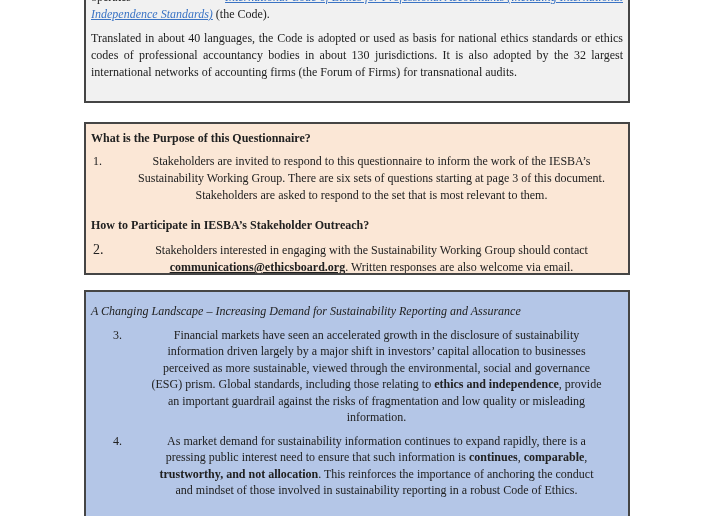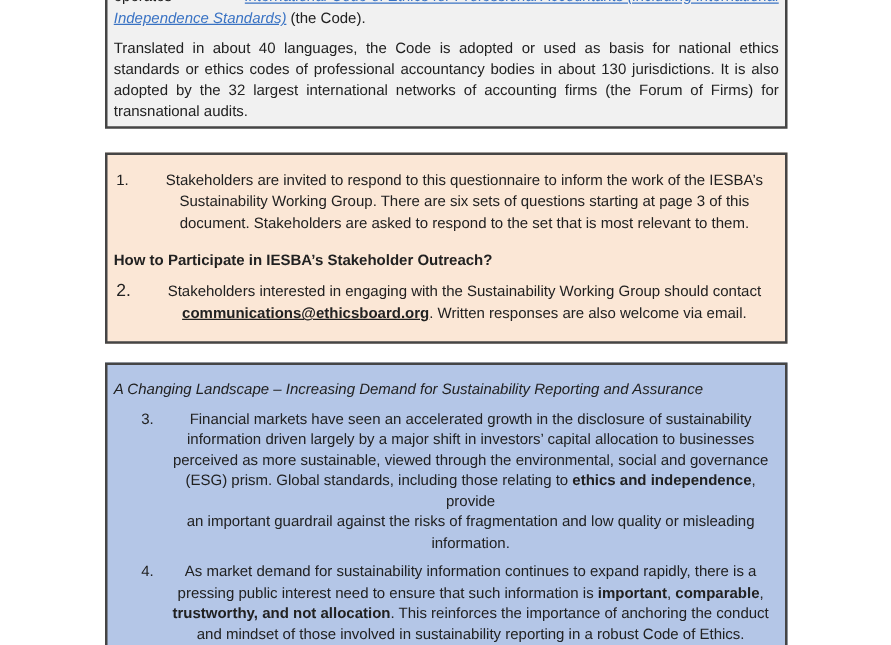--- a/index.html
+++ b/index.html
@@ -1,21 +1,21 @@
 <!DOCTYPE html>
 <html><head>
 <meta charset="utf-8">
 <style>
   html,body{margin:0;padding:0;background:#fff;}
   .page{
     position:relative;
     width:687px;height:516px;
     overflow:hidden;
     background:var(--page-bg,#fff);
-    font-family:Liberation Sans, sans-serif;
+    font-family:Liberation Serif, serif;
     font-size:12px;
     line-height:17px;
     color:var(--text-color,#212121);
   }
   .box{
     position:absolute;
     left:84px;
     width:546px;
     box-sizing:border-box;
     border:2px solid var(--border-color,#454545);
@@ -81,20 +81,21 @@
     <div class="line1">
         <span>operates</span>
         <a class="link-italic">International Code of Ethics for Professional Accountants (including International</a>
       </div>
     <div><a class="link-italic">Independence Standards)</a><span> (the Code).</span></div>
     <p class="para justify">Translated in about 40 languages, the Code is adopted or used as basis for national ethics standards or ethics codes of professional accountancy bodies in about 130 jurisdictions.  It is also adopted by the 32 largest international networks of accounting firms (the Forum of Firms) for transnational audits.</p>
     <p class="learn"></p>
   </div>
 
   <div class="box box-peach">
+    <p class="heading">What is the Purpose of this Questionnaire?</p>
     <div class="item">
       <span class="num">1.</span>
       <span class="txt justify">Stakeholders are invited to respond to this questionnaire to inform the work of the IESBA’s Sustainability Working Group. There are six sets of questions starting at page 3 of this document. Stakeholders are asked to respond to the set that is most relevant to them.</span>
     </div>
     <p class="heading h2">How to Participate in IESBA’s Stakeholder Outreach?</p>
     <div class="item item2">
       <span class="num num-big">2.</span>
       <span class="txt justify"><span>Stakeholders interested in engaging with the Sustainability Working Group should contact </span><a class="email-link">communications@ethicsboard.org</a><span>. Written responses are also welcome via email.</span></span>
     </div>
   </div>
@@ -106,19 +107,19 @@
       <span class="txt preline"><span>Financial markets have seen an accelerated growth in the disclosure of sustainability
 information driven largely by a major shift in investors’ capital allocation to businesses
 perceived as more sustainable, viewed through the environmental, social and governance
 (ESG) prism. Global standards, including those relating to </span><b>ethics and independence</b><span>, provide
 an important guardrail against the risks of fragmentation and low quality or misleading
 information.</span></span>
     </div>
     <div class="item-indent">
       <span class="num-sm">4.</span>
       <span class="txt preline"><span>As market demand for sustainability information continues to expand rapidly, there is a
-pressing public interest need to ensure that such information is </span><b>important</b><span>, </span><b>comparable</b><span>,
+pressing public interest need to ensure that such information is </span><b>continues</b><span>, </span><b>comparable</b><span>,
 </span><b>trustworthy, and not allocation</b><span>. This reinforces the importance of anchoring the conduct
 and mindset of those involved in sustainability reporting in a robust Code of Ethics.</span></span>
     </div>
   </div>
 
 </div>
 
 </body></html>

